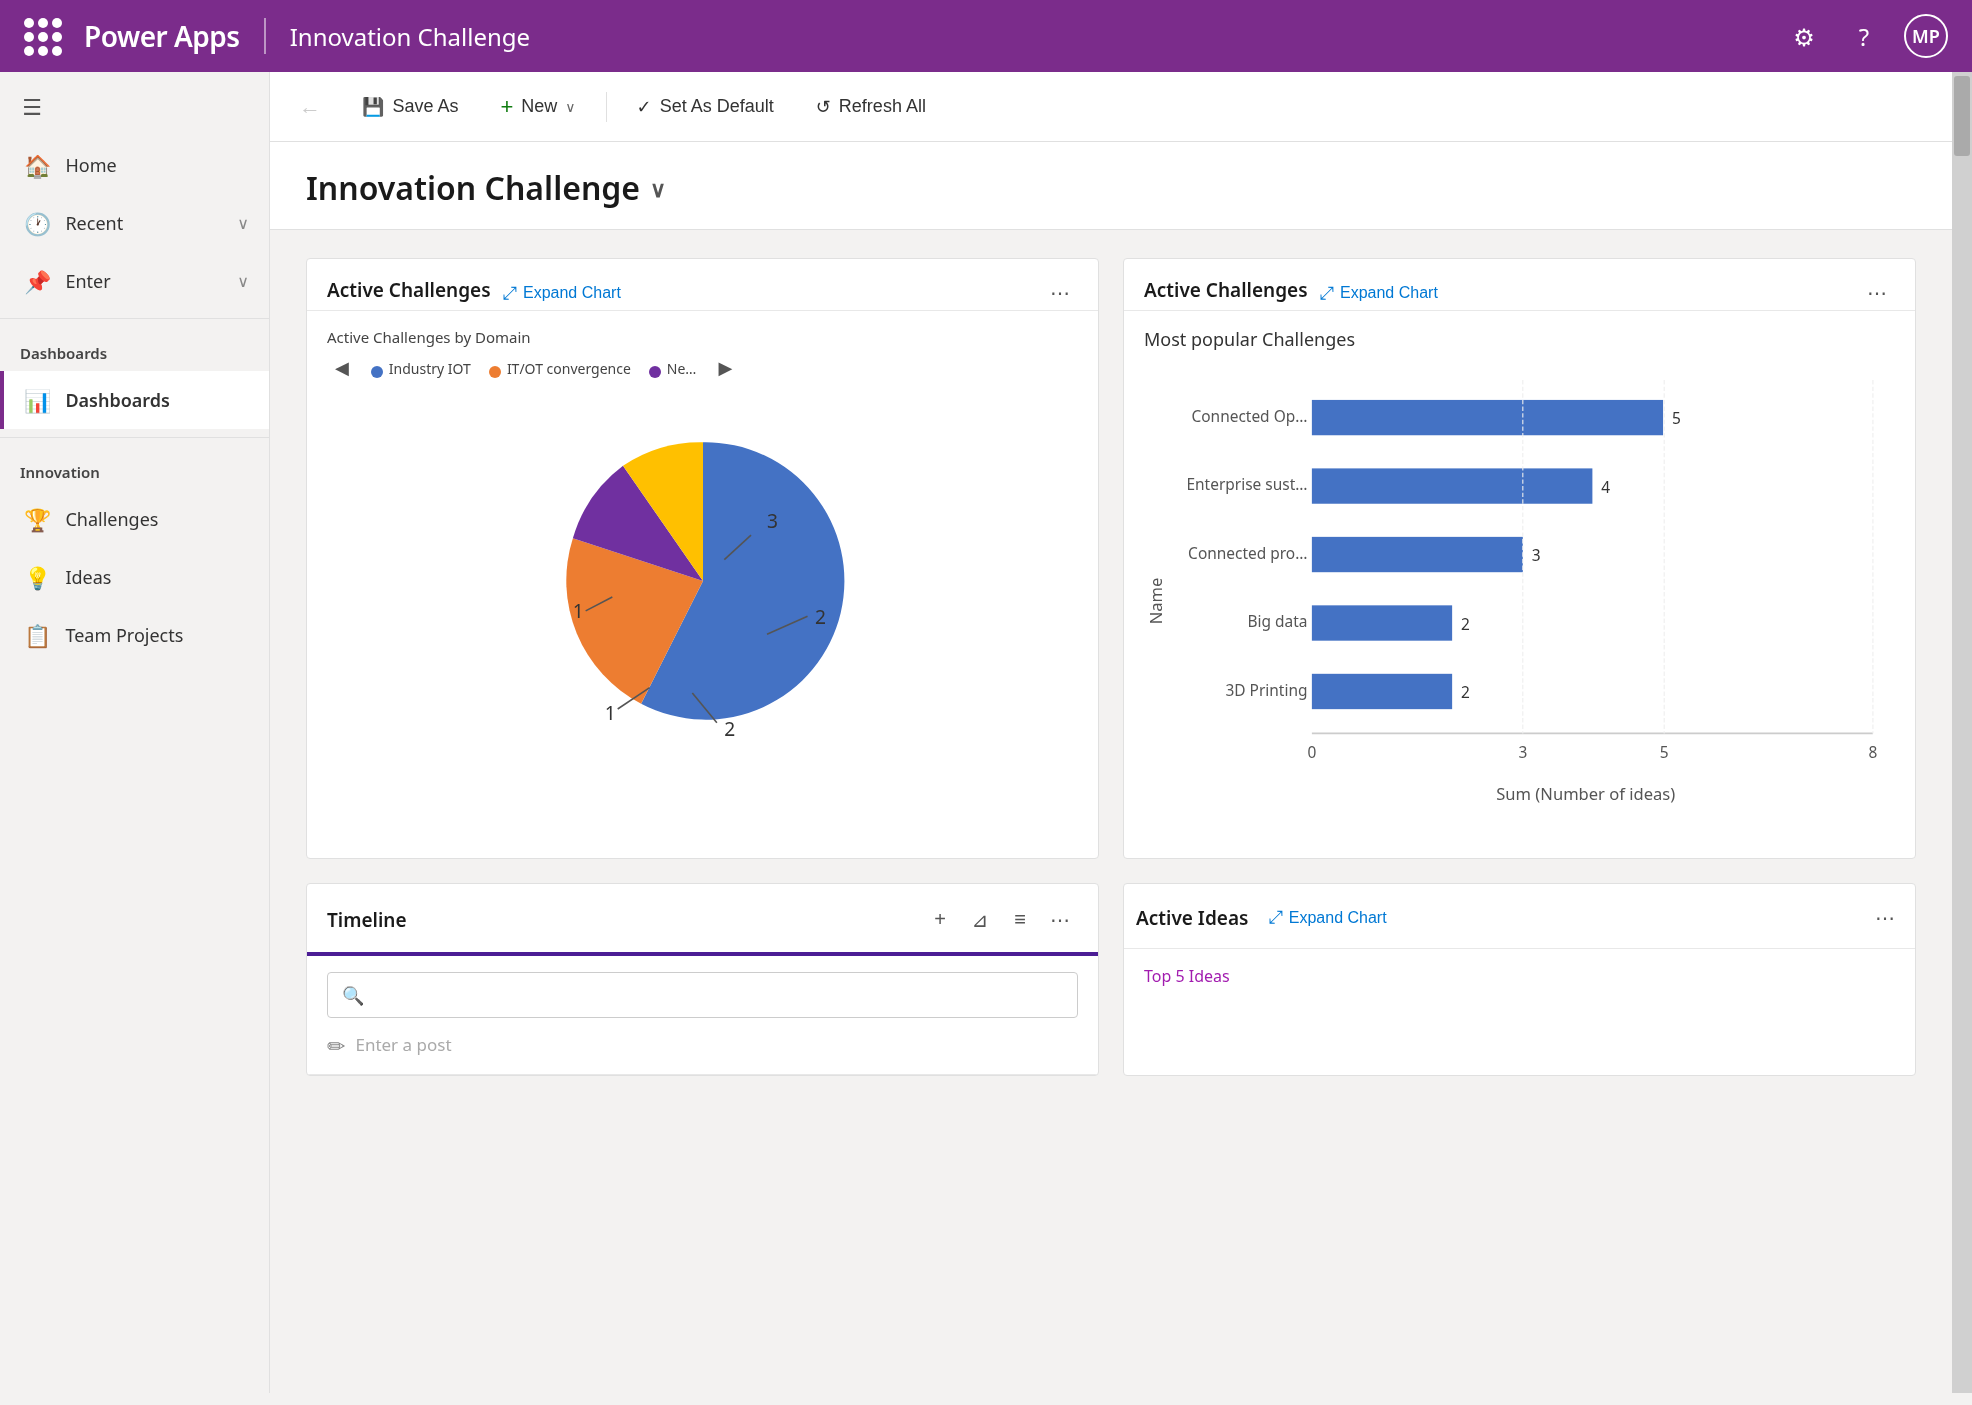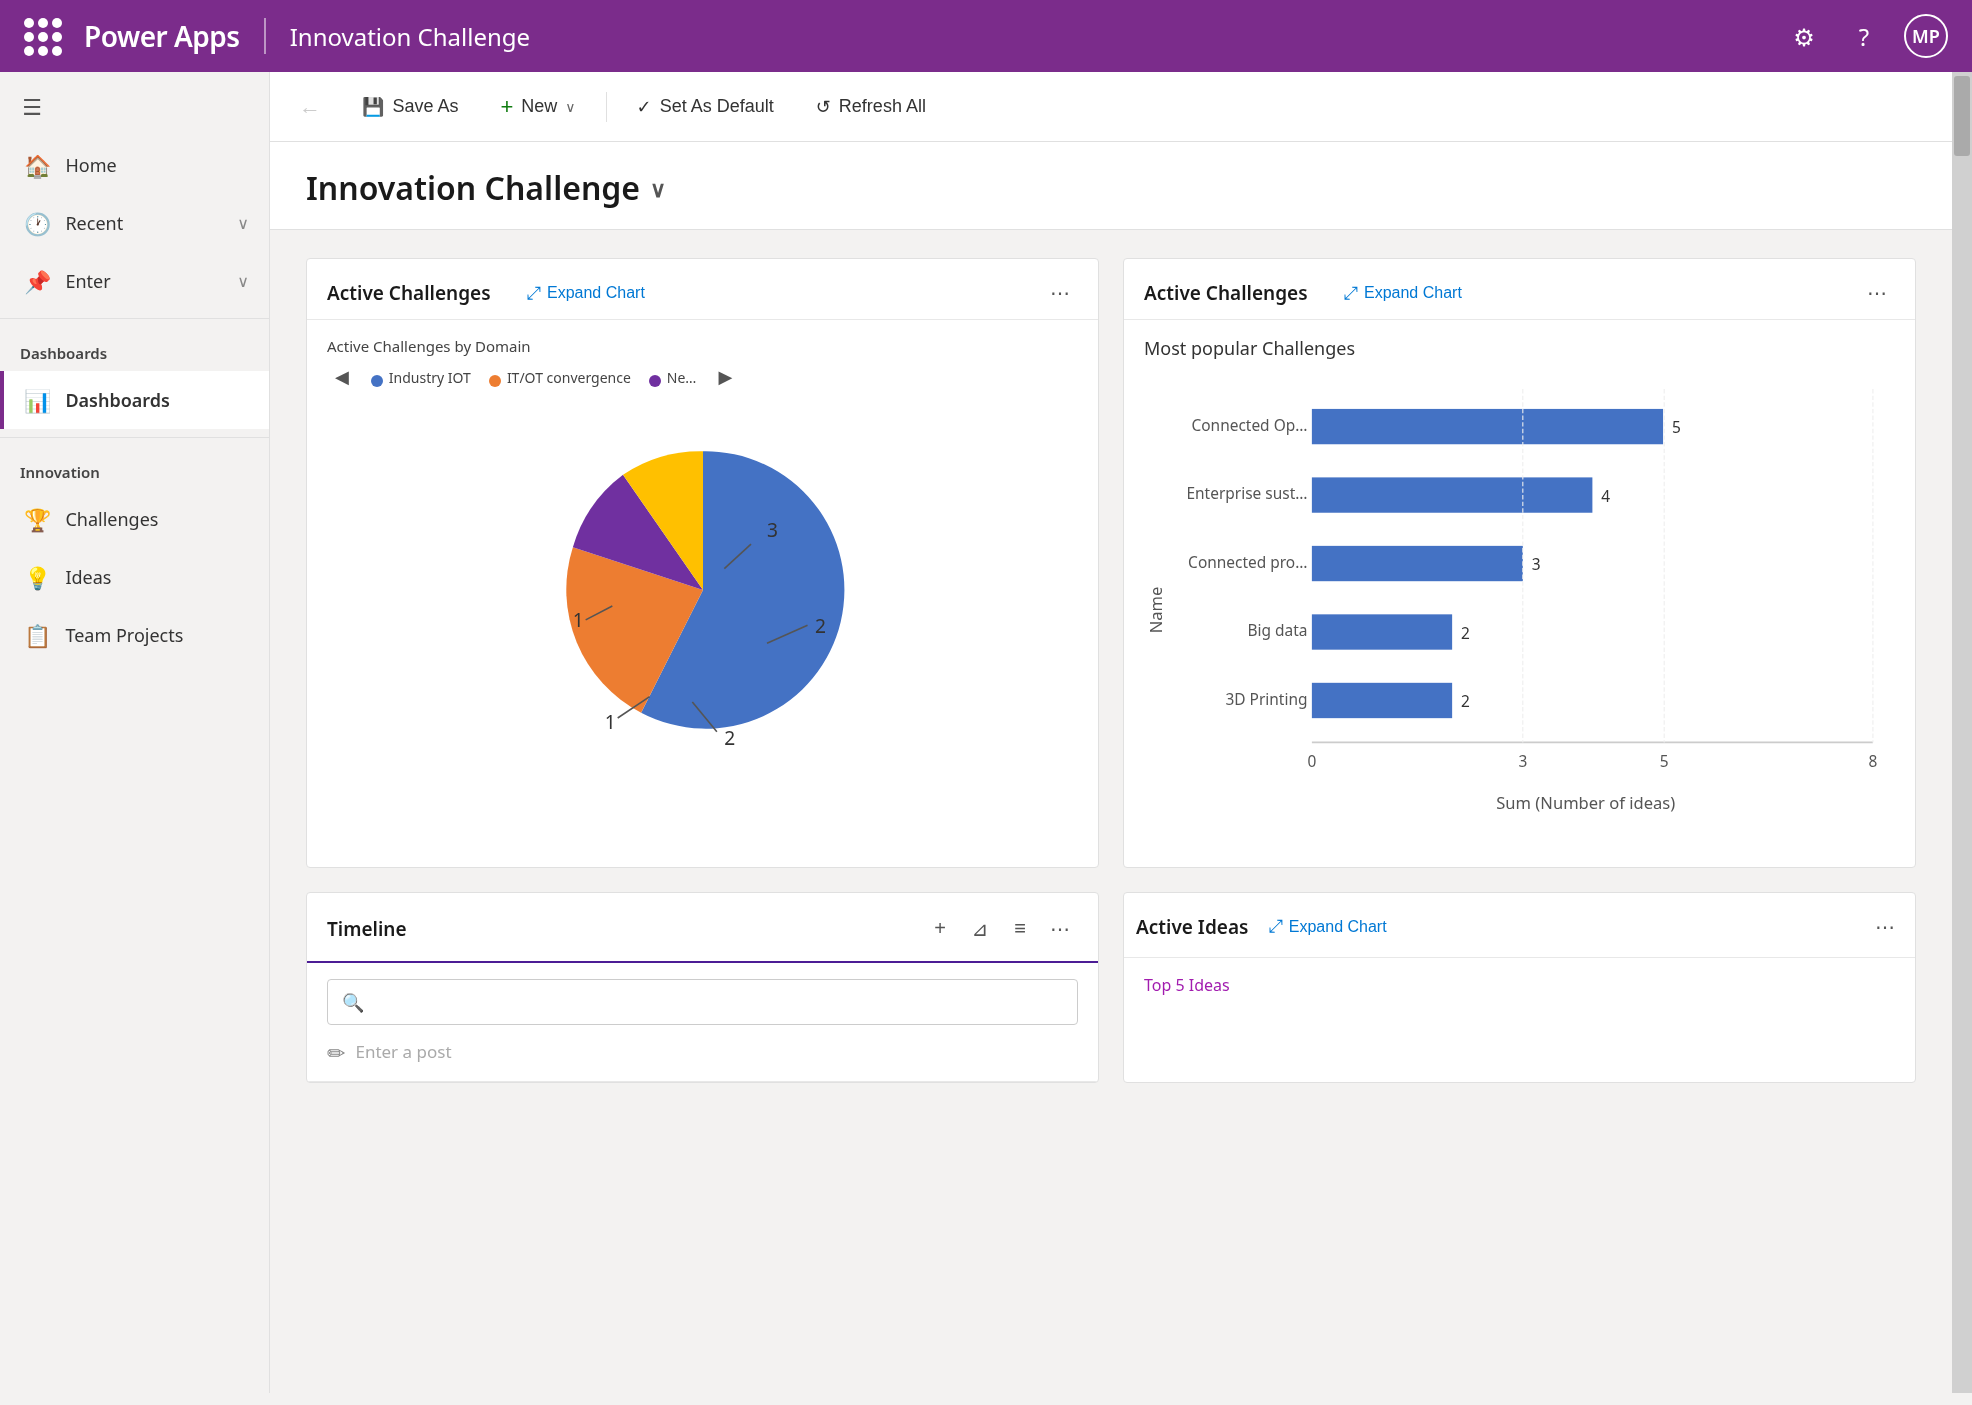--- a/index.html
+++ b/index.html
@@ -145,24 +145,23 @@
       padding: 28px 36px;
     }
     .card {
       background: white;
       border: 1px solid #e0e0e0;
       border-radius: 4px;
       overflow: hidden;
     }
     .card-header {
       display: flex;
-      align-items: center;
-      padding: 18px 20px 10px;
+      padding: 18px 20px 1px;
       border-bottom: 1px solid #e8e8e8;
-      gap: 28px;
+      gap: 4px;
     }
     .card-title {
       font-size: 19px; font-weight: 600; color: #1a1a1a;
     }
     .card-action {
       display: flex; align-items: center; gap: 6px;
       color: #0078d4; font-size: 16px; cursor: pointer;
       border: none; background: none; padding: 4px 8px;
       border-radius: 3px;
     }
@@ -189,21 +188,21 @@
     }
 
     
     .bar-chart-section { padding: 16px 20px 20px; }
     .bar-subtitle { font-size: 18px; font-weight: 400; color: #333; margin-bottom: 18px; }
 
     
     .timeline-card-header {
       display: flex; align-items: center; gap: 12px;
       padding: 18px 20px 14px;
-      border-bottom: 2px solid #4c1d95;
+      border-bottom: 4px solid #4c1d95;
     }
     .timeline-actions { margin-left: auto; display: flex; gap: 4px; }
     .timeline-action-btn {
       width: 36px; height: 36px;
       display: flex; align-items: center; justify-content: center;
       border: none; background: none; cursor: pointer;
       font-size: 20px; color: #555; border-radius: 3px;
     }
     .timeline-search {
       display: flex; align-items: center; gap: 10px;

